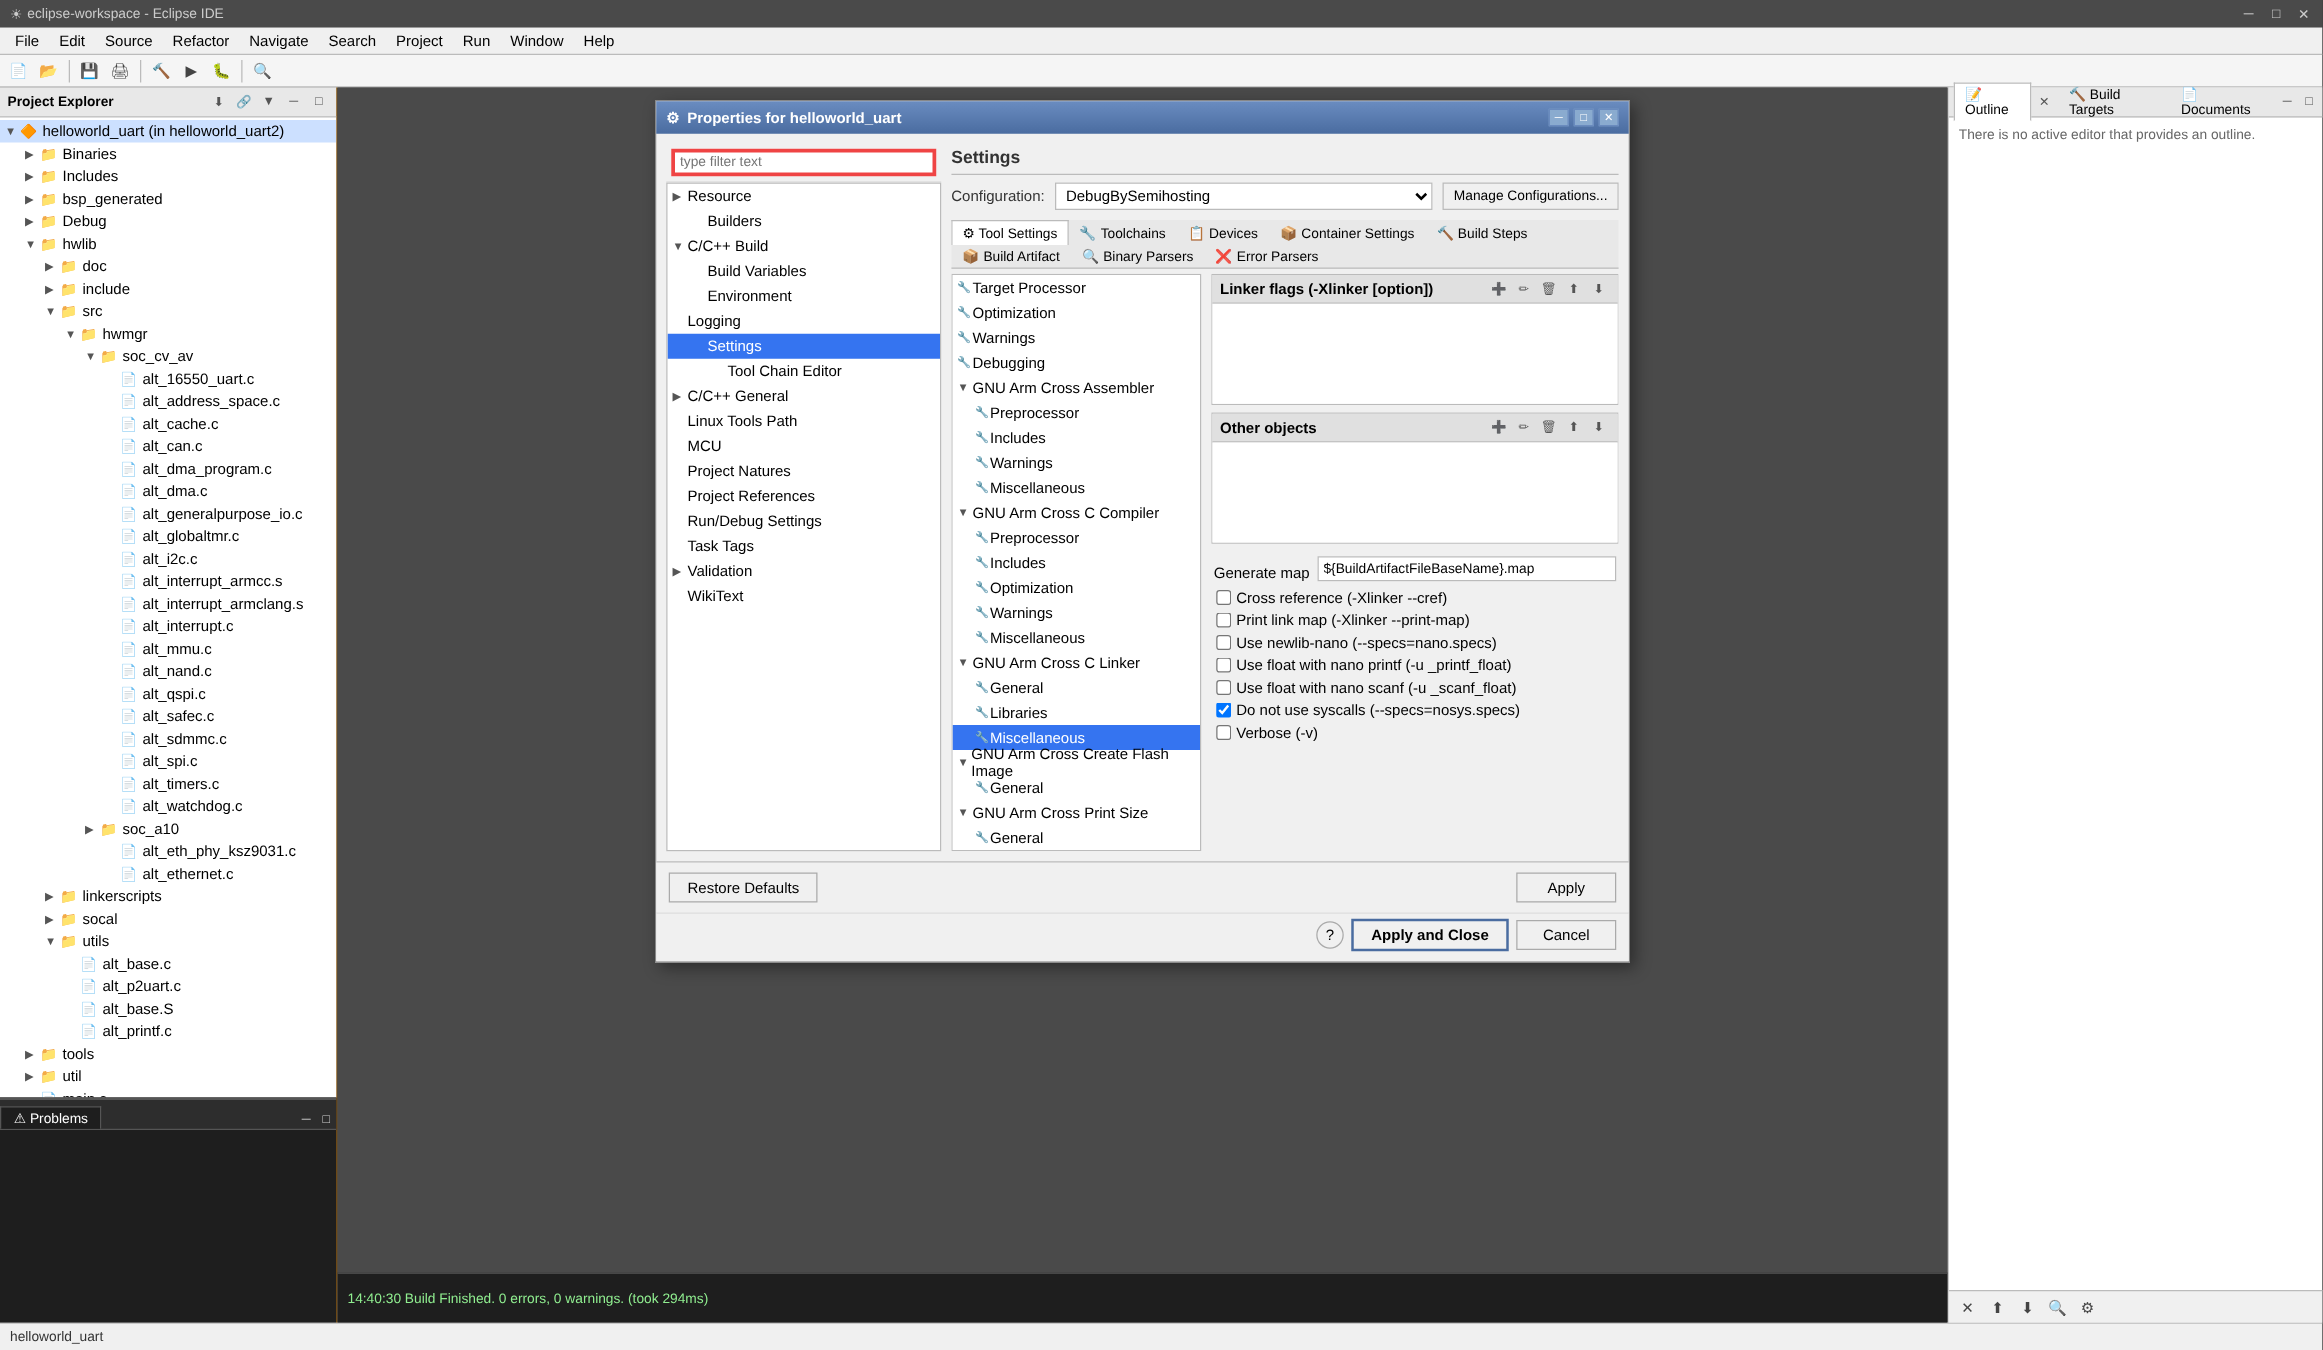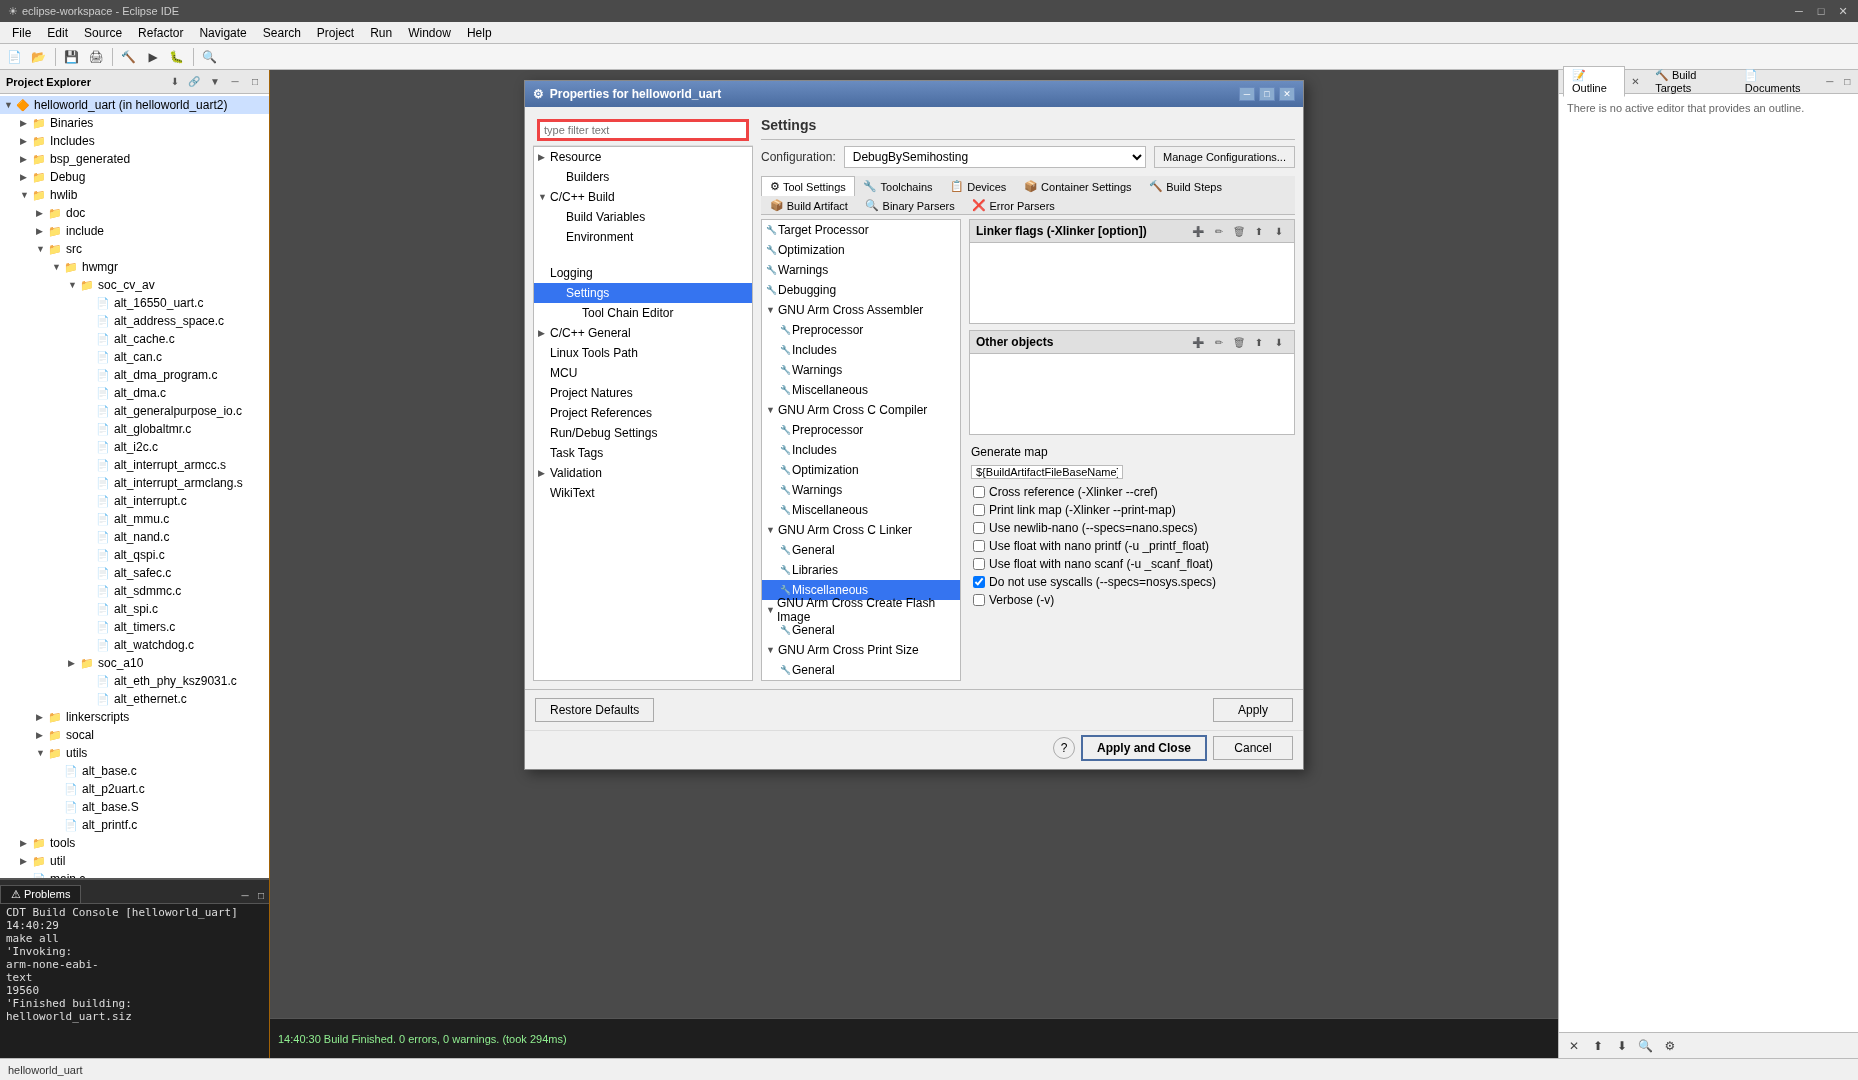--- a/index.html
+++ b/index.html
@@ -74,21 +74,21 @@
 
     .settings-tree-item { display: flex; align-items: center; height: 20px; padding: 0 4px; cursor: pointer; font-size: 12px; }
     .settings-tree-item.selected { background: #3574f0; color: #fff; }
 
     .detail-section { border: 1px solid #bbb; margin-bottom: 6px; background: #fff; }
     .detail-section-title { background: #e0e0e0; padding: 2px 6px; font-size: 12px; font-weight: bold; border-bottom: 1px solid #bbb; display: flex; justify-content: space-between; align-items: center; }
     .detail-section-content { min-height: 80px; padding: 2px; }
     .detail-section-toolbar { display: flex; gap: 2px; }
     .detail-toolbar-btn { width: 18px; height: 18px; background: none; border: none; cursor: pointer; font-size: 10px; color: #555; display: flex; align-items: center; justify-content: center; }
 
-    .generate-map-row { display: flex; align-items: flex-start; gap: 6px; padding: 4px 2px; font-size: 12px; flex-direction: column; }
+    .generate-map-row { display: flex; align-items: flex-end; gap: 6px; padding: 4px 2px; font-size: 12px; }
     .generate-map-label { font-size: 12px; }
     .generate-map-input { flex: 1; height: 20px; padding: 0 4px; font-size: 11px; border: 1px solid #bbb; }
 
     .checkbox-row { display: flex; align-items: center; gap: 4px; padding: 2px 4px; font-size: 12px; }
     .checkbox-row input[type=checkbox] { width: 12px; height: 12px; }
 
     .other-flags-row { display: flex; align-items: center; gap: 6px; padding: 4px 2px; font-size: 12px; }
     .other-flags-label { font-size: 12px; white-space: nowrap; }
     .other-flags-input { flex: 1; height: 20px; padding: 0 4px; font-size: 11px; border: 1px solid #bbb; }
 
@@ -395,30 +395,20 @@
     <div class="problems-area">
       <div class="problems-tabs">
         <div class="problems-tab active">
           <span>⚠</span>
           <span> Problems</span>
         </div>
         <div style="flex:1;"></div>
         <button class="panel-btn" style="color:#ccc;">─</button>
         <button class="panel-btn" style="color:#ccc;">□</button>
       </div>
-      <div class="problems-content">
-        <div>CDT Build Console [helloworld_uart]</div>
-        <div>14:40:29</div>
-        <div>make all</div>
-        <div>'Invoking:</div>
-        <div>arm-none-eabi-</div>
-        <div>  text</div>
-        <div>19560</div>
-        <div>'Finished building: helloworld_uart.siz</div>
-      </div>
     </div>
   </div>
 
   <div class="center-area">
 
     <div class="workspace-bg"></div>
 
     <div style="position:absolute; bottom: 0; left: 0; right: 0; background: #1e1e1e; height: 40px; display:flex; align-items:center; padding: 0 8px; border-top: 1px solid #555;">
       <span style="color: #90ee90; font-family: Liberation Sans, sans-serif; font-size: 11px;">14:40:30 Build Finished. 0 errors, 0 warnings. (took 294ms)</span>
     </div>
@@ -457,21 +447,21 @@
               <span>C/C++ Build</span>
             </div>
             <div class="props-tree-item" style="padding-left: 20px;">
               <span style="width:12px;"></span>
               <span>Build Variables</span>
             </div>
             <div class="props-tree-item" style="padding-left: 20px;">
               <span style="width:12px;"></span>
               <span>Environment</span>
             </div>
-            <div class="props-tree-item" style=" margin-top: 16px;">
+            <div class="props-tree-item" style="">
               <span style="width:12px;"></span>
               <span>Logging</span>
             </div>
             <div class="props-tree-item selected" style="padding-left: 20px;">
               <span style="width:12px;"></span>
               <span>Settings</span>
             </div>
             <div class="props-tree-item" style="padding-left: 36px;">
               <span style="width:12px;"></span>
               <span>Tool Chain Editor</span>

